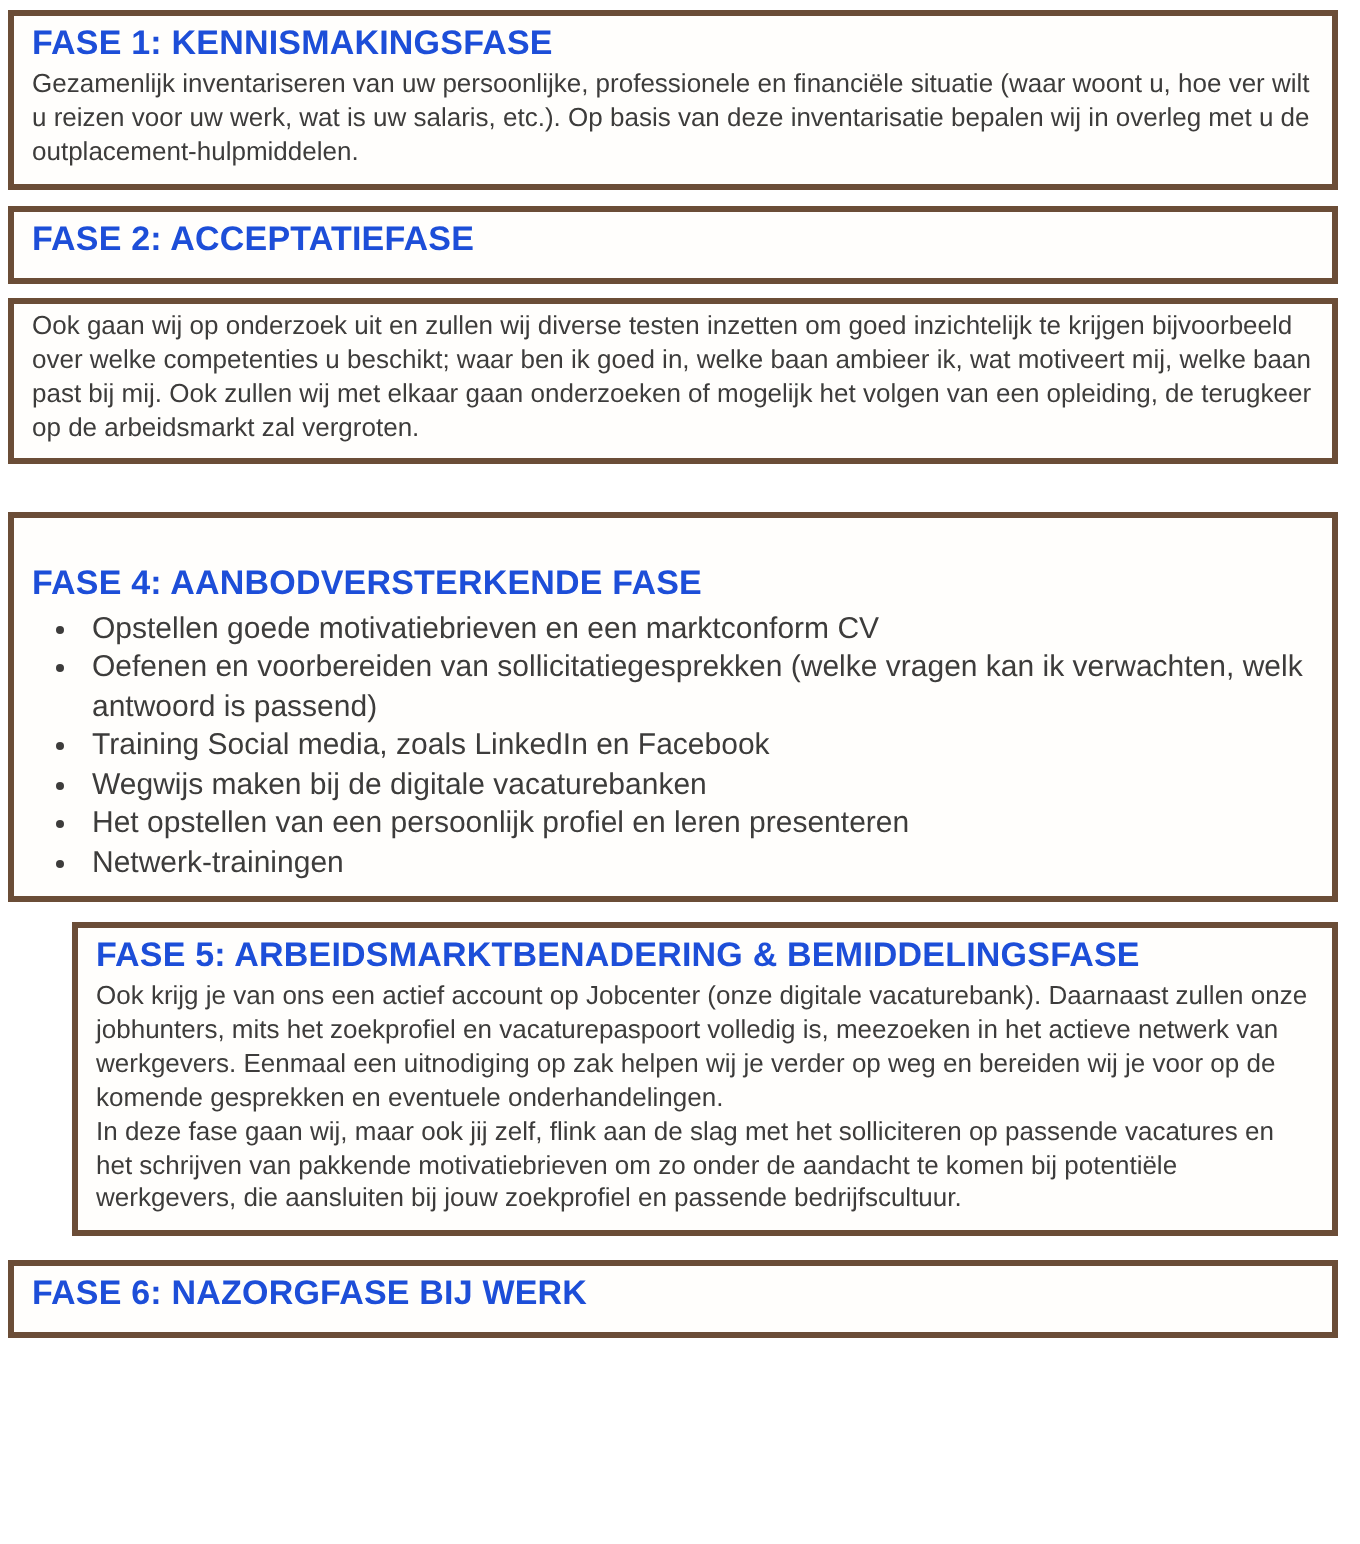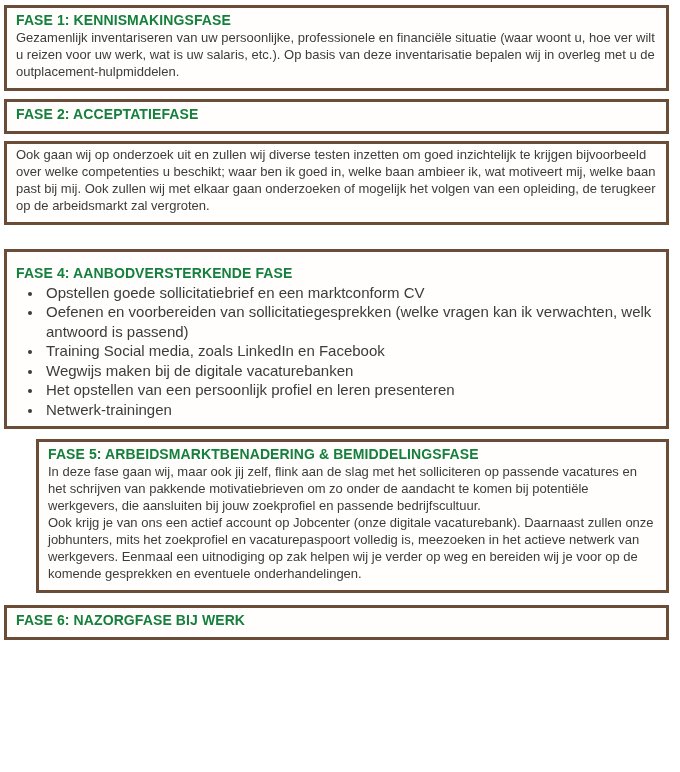--- a/index.html
+++ b/index.html
@@ -19,26 +19,26 @@
     border: 3px solid #6b4d37;
     background: #fffefc;
     padding: 3px 10px 7px 9px;
     margin-bottom: 8px;
   }
   .fase-box.gap-small { margin-bottom: 7px; }
   .fase-box.gap-large { margin-bottom: 24px; }
   .fase-box.gap-med   { margin-bottom: 10px; }
   .fase-box.gap-med2  { margin-bottom: 12px; margin-left: 32px; }
   .fase-box.last      { margin-bottom: 0; }
-  .fase-box.pad-top   { padding-top: 12px; }
+  .fase-box.pad-top   { padding-top: 22px; }
   .fase-box h2 {
     margin: 0 0 1px 0;
-    font-size: 14px;
+    font-size: 17px;
     font-weight: bold;
-    color: #15803d;
+    color: #1d4ed8;
     line-height: 1.3;
     letter-spacing: 0.1px;
   }
   .fase-content p {
     margin: 0;
     font-size: 13px;
     color: #3d3c3b;
     line-height: 1.3;
   }
   .fase-content ul {
@@ -73,34 +73,34 @@
 <section class="fase-box gap-large">
   <div class="fase-content">
       <p>Ook gaan wij op onderzoek uit en zullen wij diverse testen inzetten om goed inzichtelijk te krijgen bijvoorbeeld over welke competenties u beschikt; waar ben ik goed in, welke baan ambieer ik, wat motiveert mij, welke baan past bij mij. Ook zullen wij met elkaar gaan onderzoeken of mogelijk het volgen van een opleiding, de terugkeer op de arbeidsmarkt zal vergroten.</p>
     </div>
 </section>
 
 <section class="fase-box gap-med pad-top">
   <h2>FASE 4: AANBODVERSTERKENDE FASE</h2>
   <div class="fase-content">
       <ul>
-        <li>Opstellen goede sollicitatiebrief en een marktconform CV</li>
+        <li>Opstellen goede motivatiebrieven en een marktconform CV</li>
         <li>Oefenen en voorbereiden van sollicitatiegesprekken (welke vragen kan ik verwachten, welk antwoord is passend)</li>
         <li>Training Social media, zoals LinkedIn en Facebook</li>
         <li>Wegwijs maken bij de digitale vacaturebanken</li>
         <li>Het opstellen van een persoonlijk profiel en leren presenteren</li>
         <li>Netwerk-trainingen</li>
       </ul>
     </div>
 </section>
 
 <section class="fase-box gap-med2">
   <h2>FASE 5: ARBEIDSMARKTBENADERING &amp; BEMIDDELINGSFASE</h2>
   <div class="fase-content">
+      <p>Ook krijg je van ons een actief account op Jobcenter (onze digitale vacaturebank). Daarnaast zullen onze jobhunters, mits het zoekprofiel en vacaturepaspoort volledig is, meezoeken in het actieve netwerk van werkgevers. Eenmaal een uitnodiging op zak helpen wij je verder op weg en bereiden wij je voor op de komende gesprekken en eventuele onderhandelingen.</p>
       <p>In deze fase gaan wij, maar ook jij zelf, flink aan de slag met het solliciteren op passende vacatures en het schrijven van pakkende motivatiebrieven om zo onder de aandacht te komen bij potentiële werkgevers, die aansluiten bij jouw zoekprofiel en passende bedrijfscultuur.</p>
-      <p>Ook krijg je van ons een actief account op Jobcenter (onze digitale vacaturebank). Daarnaast zullen onze jobhunters, mits het zoekprofiel en vacaturepaspoort volledig is, meezoeken in het actieve netwerk van werkgevers. Eenmaal een uitnodiging op zak helpen wij je verder op weg en bereiden wij je voor op de komende gesprekken en eventuele onderhandelingen.</p>
     </div>
 </section>
 
 <section class="fase-box last">
   <h2>FASE 6: NAZORGFASE BIJ WERK</h2>
 
 </section>
 
 </body></html>

